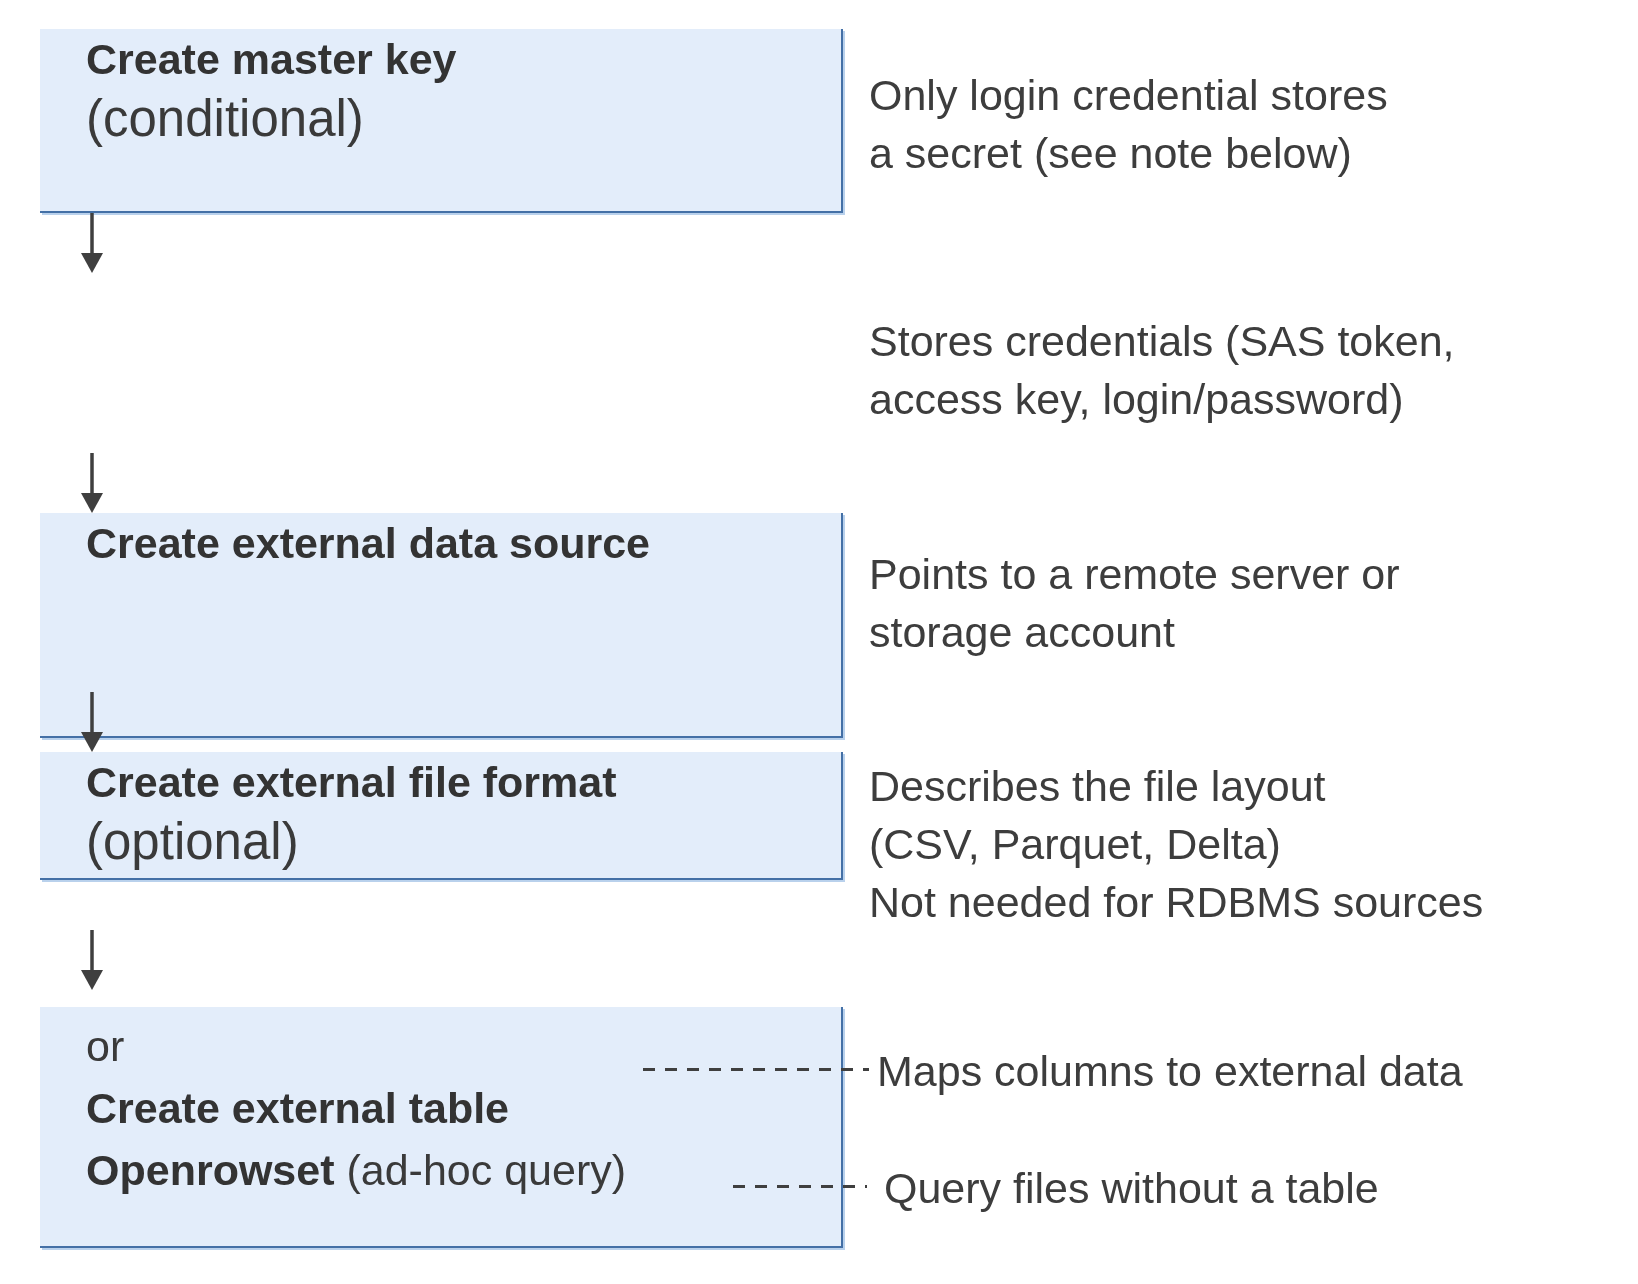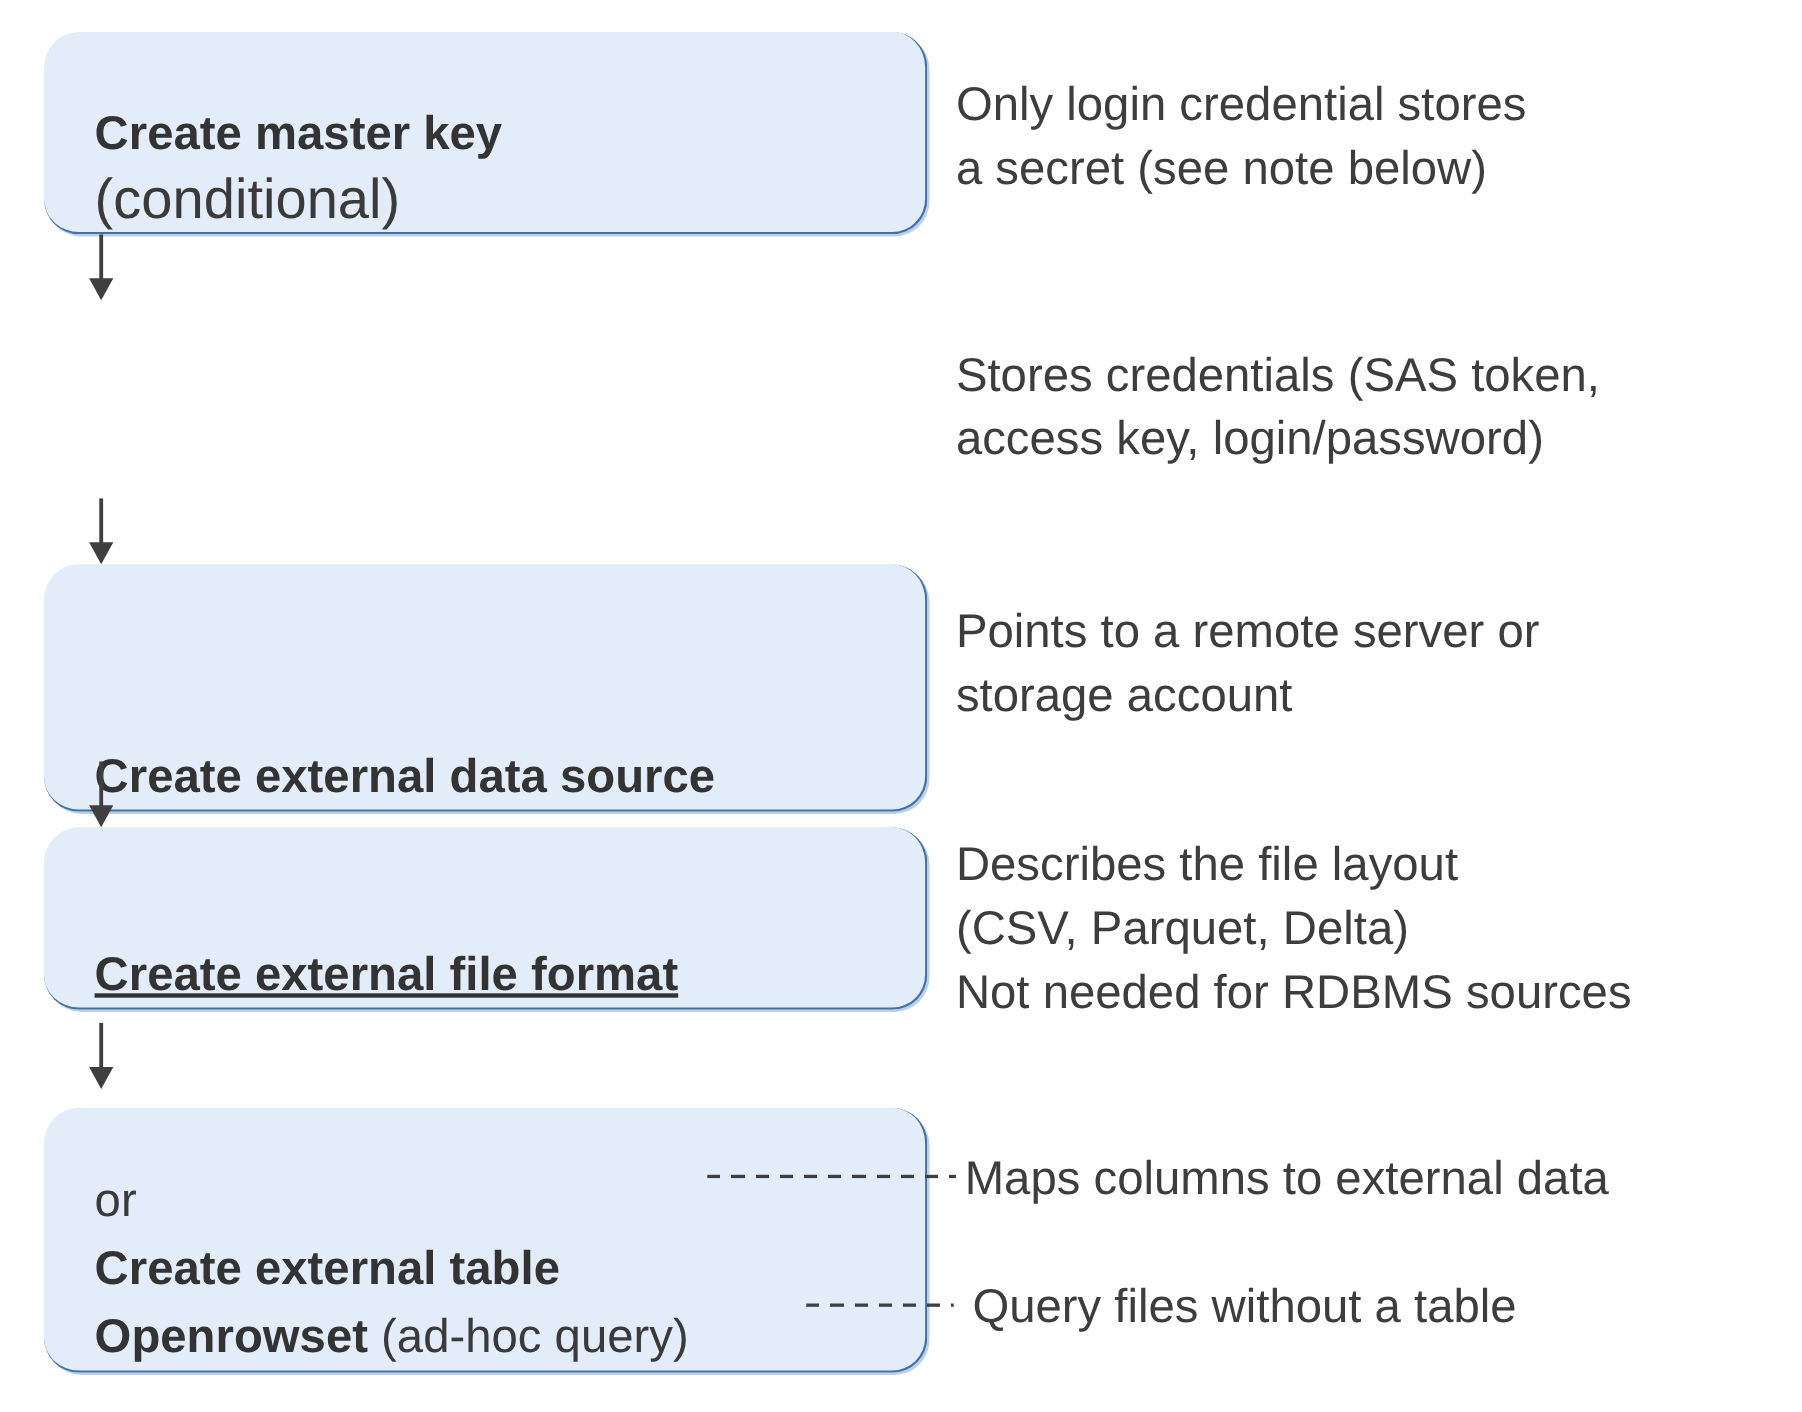--- a/index.html
+++ b/index.html
@@ -15,25 +15,24 @@
     position: absolute;
     left: 40px;
     width: 803px;
     background: #e3edfa;
     border-right: 2px solid #4470a6;
     border-bottom: 2px solid #4470a6;
     box-shadow: 2px 2px 0 #b9d1ec;
     box-sizing: border-box;
     display: flex;
     flex-direction: column;
-    justify-content: flex-end;
+    justify-content: flex-start;
     padding-left: 46px;
     padding-right: 30px;
     color: #333333;
-    border-radius: 32px;
   }
   .box-title {
     font-weight: bold;
     font-size: 43px;
     line-height: 60px;
     white-space: pre-line;
   }
   .box-sub {
     font-weight: normal;
     font-size: 51px;
@@ -62,21 +61,21 @@
     height: 60px;
   }
   .dash {
     position: absolute;
     height: 3px;
     background: repeating-linear-gradient(90deg, #3f3f3f 0 12px, transparent 12px 22px);
   }
   #box1 { top: 29px;  height: 184px; }
   #box2 { top: 275px; height: 179px; }
   #box3 { top: 513px; height: 225px; }
-  #box4 { top: 752px; height: 166px; text-decoration: underline; }
+  #box4 { top: 752px; height: 128px; }
   #box5 { top: 1007px; height: 241px; padding-top: 8px; }
   #note1 { top: 66px; }
   #note2 { top: 312px; }
   #note3 { top: 545px; }
   #note4 { top: 757px; }
   #note5a { top: 1042px; left: 877px; }
   #note5b { top: 1159px; left: 884px; text-align: right; }
   #arrow1 { top: 213px; }
   #arrow2 { top: 453px; }
   #arrow3 { top: 692px; }
@@ -115,20 +114,21 @@
   <div class="note" id="note3">Points to a remote server or
 storage account</div>
 
   <svg class="arrow" id="arrow3" viewBox="0 0 24 60" xmlns="http://www.w3.org/2000/svg">
     <line x1="12" y1="0" x2="12" y2="42" stroke="#3f3f3f" stroke-width="3.5"></line>
     <polygon points="1,40 23,40 12,60" fill="#3f3f3f"></polygon>
   </svg>
 
   <div class="box" id="box4">
     <div class="box-title">Create external file format</div>
+    <div class="box-sub">(optional)</div>
   </div>
   <div class="note" id="note4">Describes the file layout
 (CSV, Parquet, Delta)
 Not needed for RDBMS sources</div>
 
   <svg class="arrow" id="arrow4" viewBox="0 0 24 60" xmlns="http://www.w3.org/2000/svg">
     <line x1="12" y1="0" x2="12" y2="42" stroke="#3f3f3f" stroke-width="3.5"></line>
     <polygon points="1,40 23,40 12,60" fill="#3f3f3f"></polygon>
   </svg>
 

